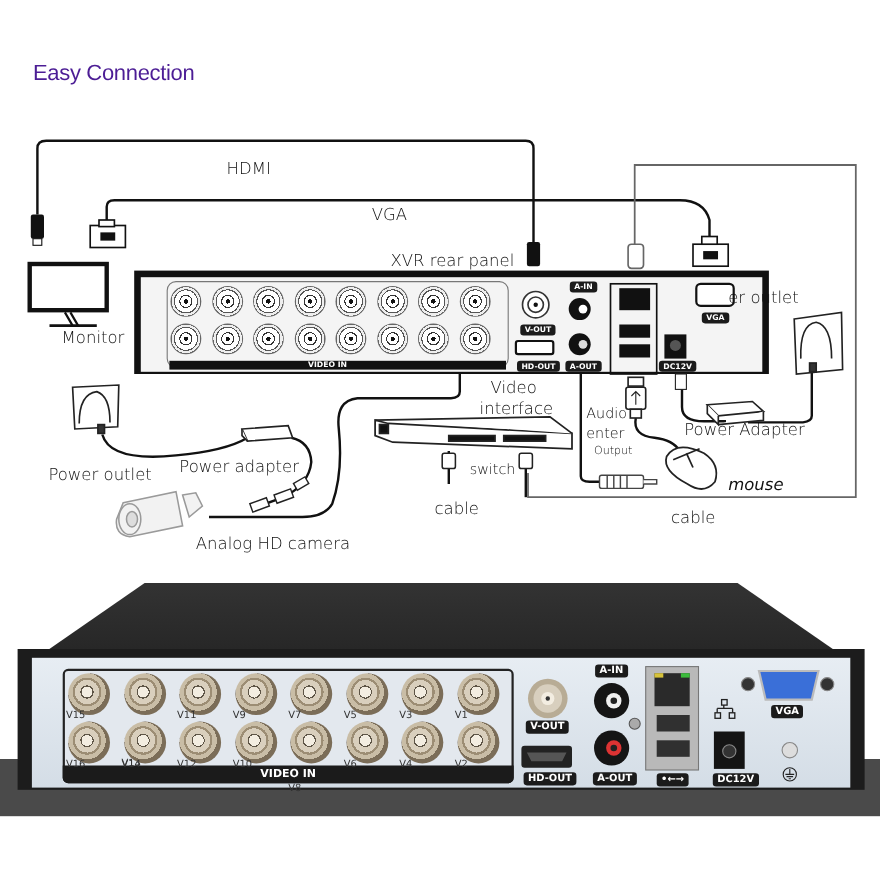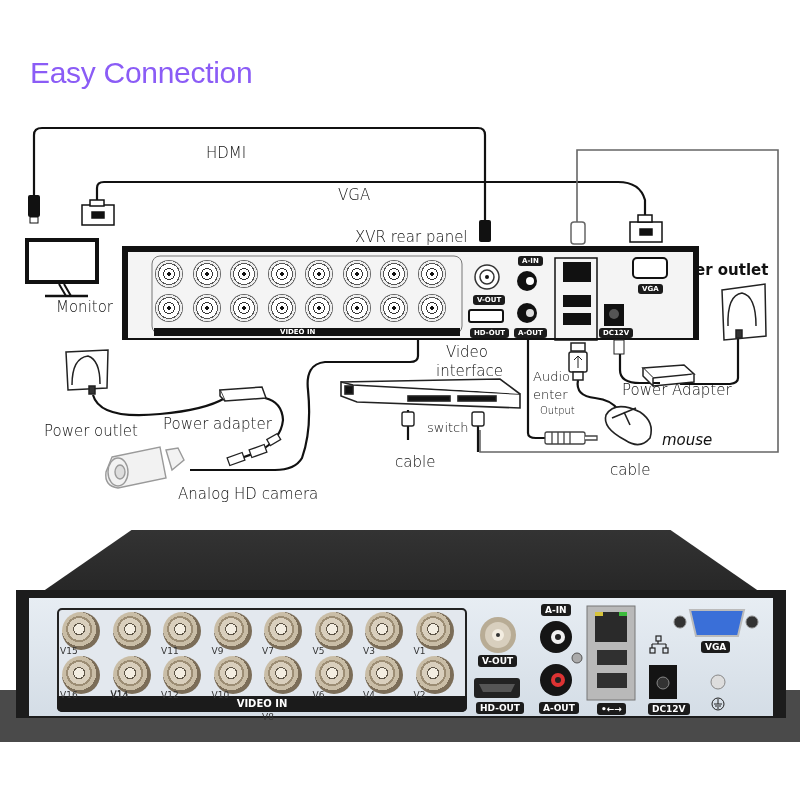--- a/index.html
+++ b/index.html
@@ -1,18 +1,18 @@
 <!DOCTYPE html>
 <html><head>
 <meta charset="utf-8">
 <style>
   html,body{margin:0;padding:0;background:#fff;}
   body{width:800px;height:800px;position:relative;overflow:hidden;font-family:"DejaVu Sans","Liberation Sans",sans-serif;}
   .abs{position:absolute;}
-  .title{left:30px;top:56px;font-size:30px;color:#8b5cf6;font-family:"Liberation Sans","DejaVu Sans",sans-serif;letter-spacing:-0.3px;}
+  .title{left:30px;top:56px;font-size:20px;color:#4c1d95;font-family:"Liberation Sans","DejaVu Sans",sans-serif;letter-spacing:-0.3px;}
   .lbl{position:absolute;font-size:15px;color:#111;white-space:nowrap;font-family:"DejaVu Sans",sans-serif;font-weight:300;}
   svg{position:absolute;left:0;top:0;}
   
   .dev-top{position:absolute;left:16px;top:530px;width:770px;height:80px;background:linear-gradient(#333,#232323);clip-path:polygon(15% 0,85% 0,100% 100%,0 100%);}
   .dev-band{position:absolute;left:0;top:690px;width:800px;height:52px;background:#4a4a4a;}
   .dev-body{position:absolute;left:16px;top:590px;width:770px;height:128px;background:#1c1c1c;}
   .dev-panel{position:absolute;left:29px;top:598px;width:744px;height:118px;background:linear-gradient(#e7edf3,#d4dde6);}
   .vin-frame{position:absolute;left:57px;top:608px;width:410px;height:104px;border:2px solid #222;border-radius:5px;background:#e3e8ee;box-sizing:border-box;}
   .vin-bar{position:absolute;left:57px;top:696px;width:410px;height:16px;background:#1b1b1b;border-radius:0 0 5px 5px;color:#fff;font-size:10px;font-weight:bold;text-align:center;line-height:16px;}
   .bnc{position:absolute;width:38px;height:38px;border-radius:50%;background:radial-gradient(circle at 45% 45%,#f3ede1 0 5px,#5d5446 5px 6px,#d9cfbd 6px 11px,#9c8d74 11px 13px,#c9bda6 13px 17px,#7b6d58 17px 19px);}
@@ -206,21 +206,21 @@
 <div class="tag" style="left:470px;top:328px;font-size:7px;">HD-OUT</div>
 <div class="tag" style="left:514px;top:328px;font-size:7px;">A-OUT</div>
 <div class="tag" style="left:599px;top:328px;font-size:7px;">DC12V</div>
 <div class="tag" style="left:638px;top:284px;font-size:7px;">VGA</div>
 <div class="abs" style="left:280px;top:328px;color:#fff;font-size:7px;font-weight:bold;">VIDEO IN</div>
 
 <div class="lbl" style="left:206px;top:144px;">HDMI</div>
 <div class="lbl" style="left:338px;top:186px;">VGA</div>
 <div class="lbl" style="left:355px;top:228px;">XVR rear panel</div>
 <div class="lbl" style="left:56px;top:298px;">Monitor</div>
-<div class="lbl" style="left:695px;top:261px;font-weight:bold;">er outlet</div>
+<div class="lbl" style="left:662px;top:261px;">er outlet</div>
 <div class="lbl" style="left:44px;top:422px;">Power outlet</div>
 <div class="lbl" style="left:163px;top:415px;">Power adapter</div>
 <div class="lbl" style="left:178px;top:485px;text-align:center;">Analog HD camera</div>
 <div class="lbl" style="left:446px;top:343px;">Video</div>
 <div class="lbl" style="left:436px;top:362px;">interface</div>
 <div class="lbl" style="left:427px;top:420px;font-size:13px;">switch</div>
 <div class="lbl" style="left:395px;top:453px;">cable</div>
 <div class="lbl" style="left:533px;top:369px;font-size:13px;">Audio</div>
 <div class="lbl" style="left:533px;top:387px;font-size:13px;">enter</div>
 <div class="lbl" style="left:540px;top:405px;font-size:10px;">Output</div>

